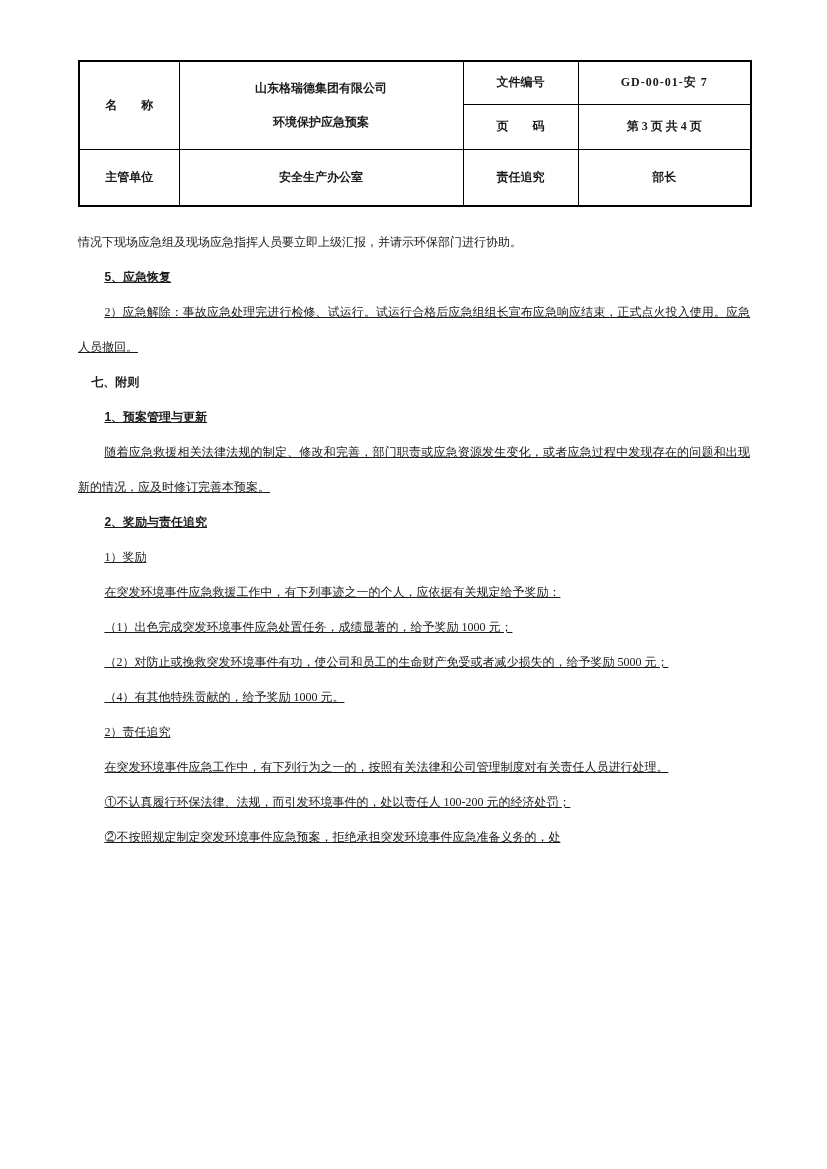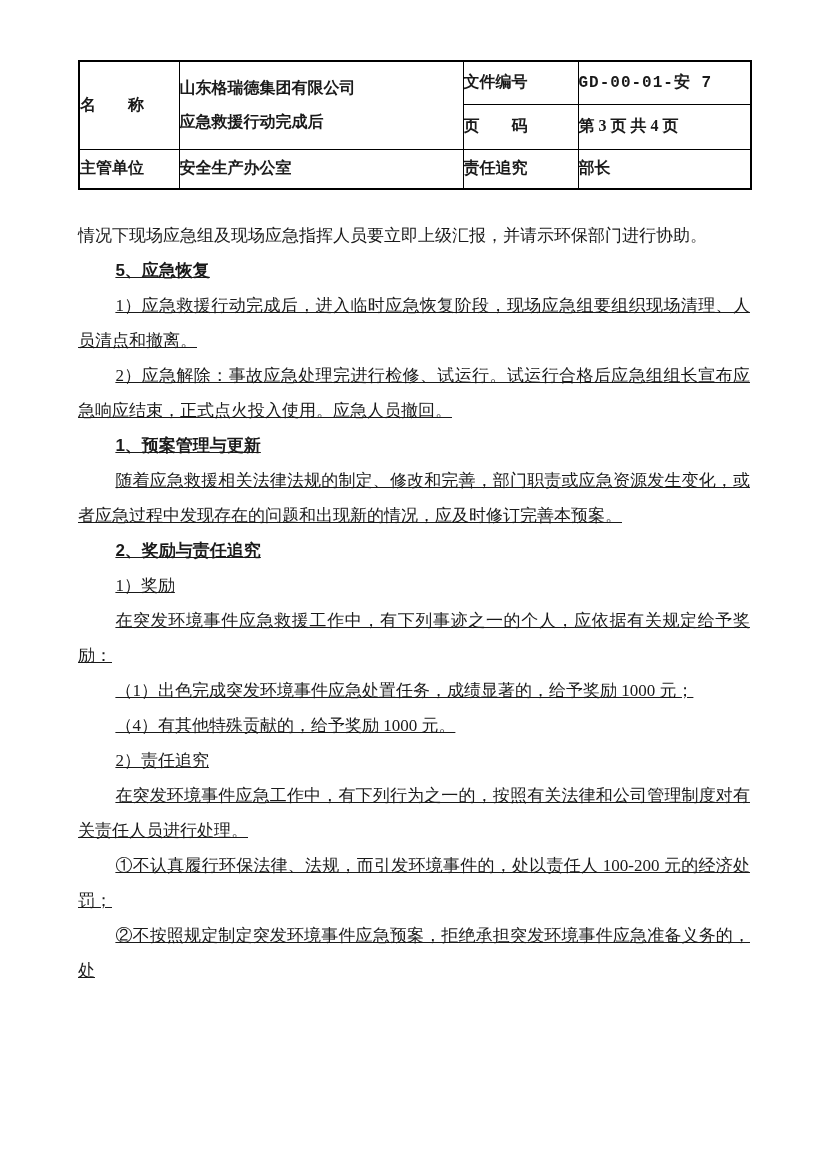--- a/index.html
+++ b/index.html
@@ -24,38 +24,38 @@
 
   
   table.header-table {
     border-collapse: collapse;
     table-layout: fixed;
     width: 672px;
     border: 2px solid #000000;
   }
   table.header-table td {
     border: 1px solid #000000;
-    text-align: left;
+    text-align: center;
     vertical-align: middle;
     font-weight: bold;
-    font-size: 16px;
+    font-size: 12px;
     padding: 0;
     overflow: hidden;
     white-space: nowrap;
   }
   td.code-cell {
-    font-family: Liberation Mono, monospace;
+    font-family: Liberation Serif, serif;
     letter-spacing: 1px;
   }
   .company-line { line-height: 34px; }
 
   
   .doc-body {
-    padding-top: 28px;
-    font-size: 17px;
+    padding-top: 18px;
+    font-size: 12px;
   }
   .line {
     margin: 0;
     line-height: 35px;
     text-align: justify;
     word-break: break-all;
   }
   .line.heading {
     font-family: "Liberation Sans", "DejaVu Sans", sans-serif;
     font-weight: bold;
@@ -75,49 +75,50 @@
       <col style="width:100px">
       <col style="width:284px">
       <col style="width:115px">
       <col style="width:173px">
     </colgroup>
     <tbody>
       <tr style="height:43px">
         <td rowspan="2">名　　称</td>
         <td rowspan="2">
           <div class="company-line">山东格瑞德集团有限公司</div>
-          <div class="company-line">应急救援行动完成后</div>
+          <div class="company-line">环境保护应急预案</div>
         </td>
         <td>文件编号</td>
         <td class="code-cell">GD-00-01-安 7</td>
       </tr>
       <tr style="height:45px">
         <td>页　　码</td>
         <td>第 3 页 共 4 页</td>
       </tr>
-      <tr style="height:40px">
+      <tr style="height:57px">
         <td>主管单位</td>
         <td>安全生产办公室</td>
         <td>责任追究</td>
         <td>部长</td>
       </tr>
     </tbody>
   </table>
 
   <div class="doc-body" id="doc-body">
       <p class="line indent-0">情况下现场应急组及现场应急指挥人员要立即上级汇报，并请示环保部门进行协助。</p>
       <p class="line indent-2 heading">5、应急恢复</p>
-      <p class="line indent-2">1）应急救援行动完成后，进入临时应急恢复阶段，现场应急组要组织现场清理、人员清点和撤离。</p>
       <p class="line indent-2">2）应急解除：事故应急处理完进行检修、试运行。试运行合格后应急组组长宣布应急响应结束，正式点火投入使用。应急人员撤回。</p>
+      <p class="line indent-1 heading">七、附则</p>
       <p class="line indent-2 heading">1、预案管理与更新</p>
       <p class="line indent-2">随着应急救援相关法律法规的制定、修改和完善，部门职责或应急资源发生变化，或者应急过程中发现存在的问题和出现新的情况，应及时修订完善本预案。</p>
       <p class="line indent-2 heading">2、奖励与责任追究</p>
       <p class="line indent-2">1）奖励</p>
       <p class="line indent-2">在突发环境事件应急救援工作中，有下列事迹之一的个人，应依据有关规定给予奖励：</p>
       <p class="line indent-2">（1）出色完成突发环境事件应急处置任务，成绩显著的，给予奖励 1000 元；</p>
+      <p class="line indent-2">（2）对防止或挽救突发环境事件有功，使公司和员工的生命财产免受或者减少损失的，给予奖励 5000 元；</p>
       <p class="line indent-2">（4）有其他特殊贡献的，给予奖励 1000 元。</p>
       <p class="line indent-2">2）责任追究</p>
       <p class="line indent-2">在突发环境事件应急工作中，有下列行为之一的，按照有关法律和公司管理制度对有关责任人员进行处理。</p>
       <p class="line indent-2">①不认真履行环保法律、法规，而引发环境事件的，处以责任人 100-200 元的经济处罚；</p>
       <p class="line indent-2">②不按照规定制定突发环境事件应急预案，拒绝承担突发环境事件应急准备义务的，处</p>
     </div>
 
 </div>
 
 </body></html>

